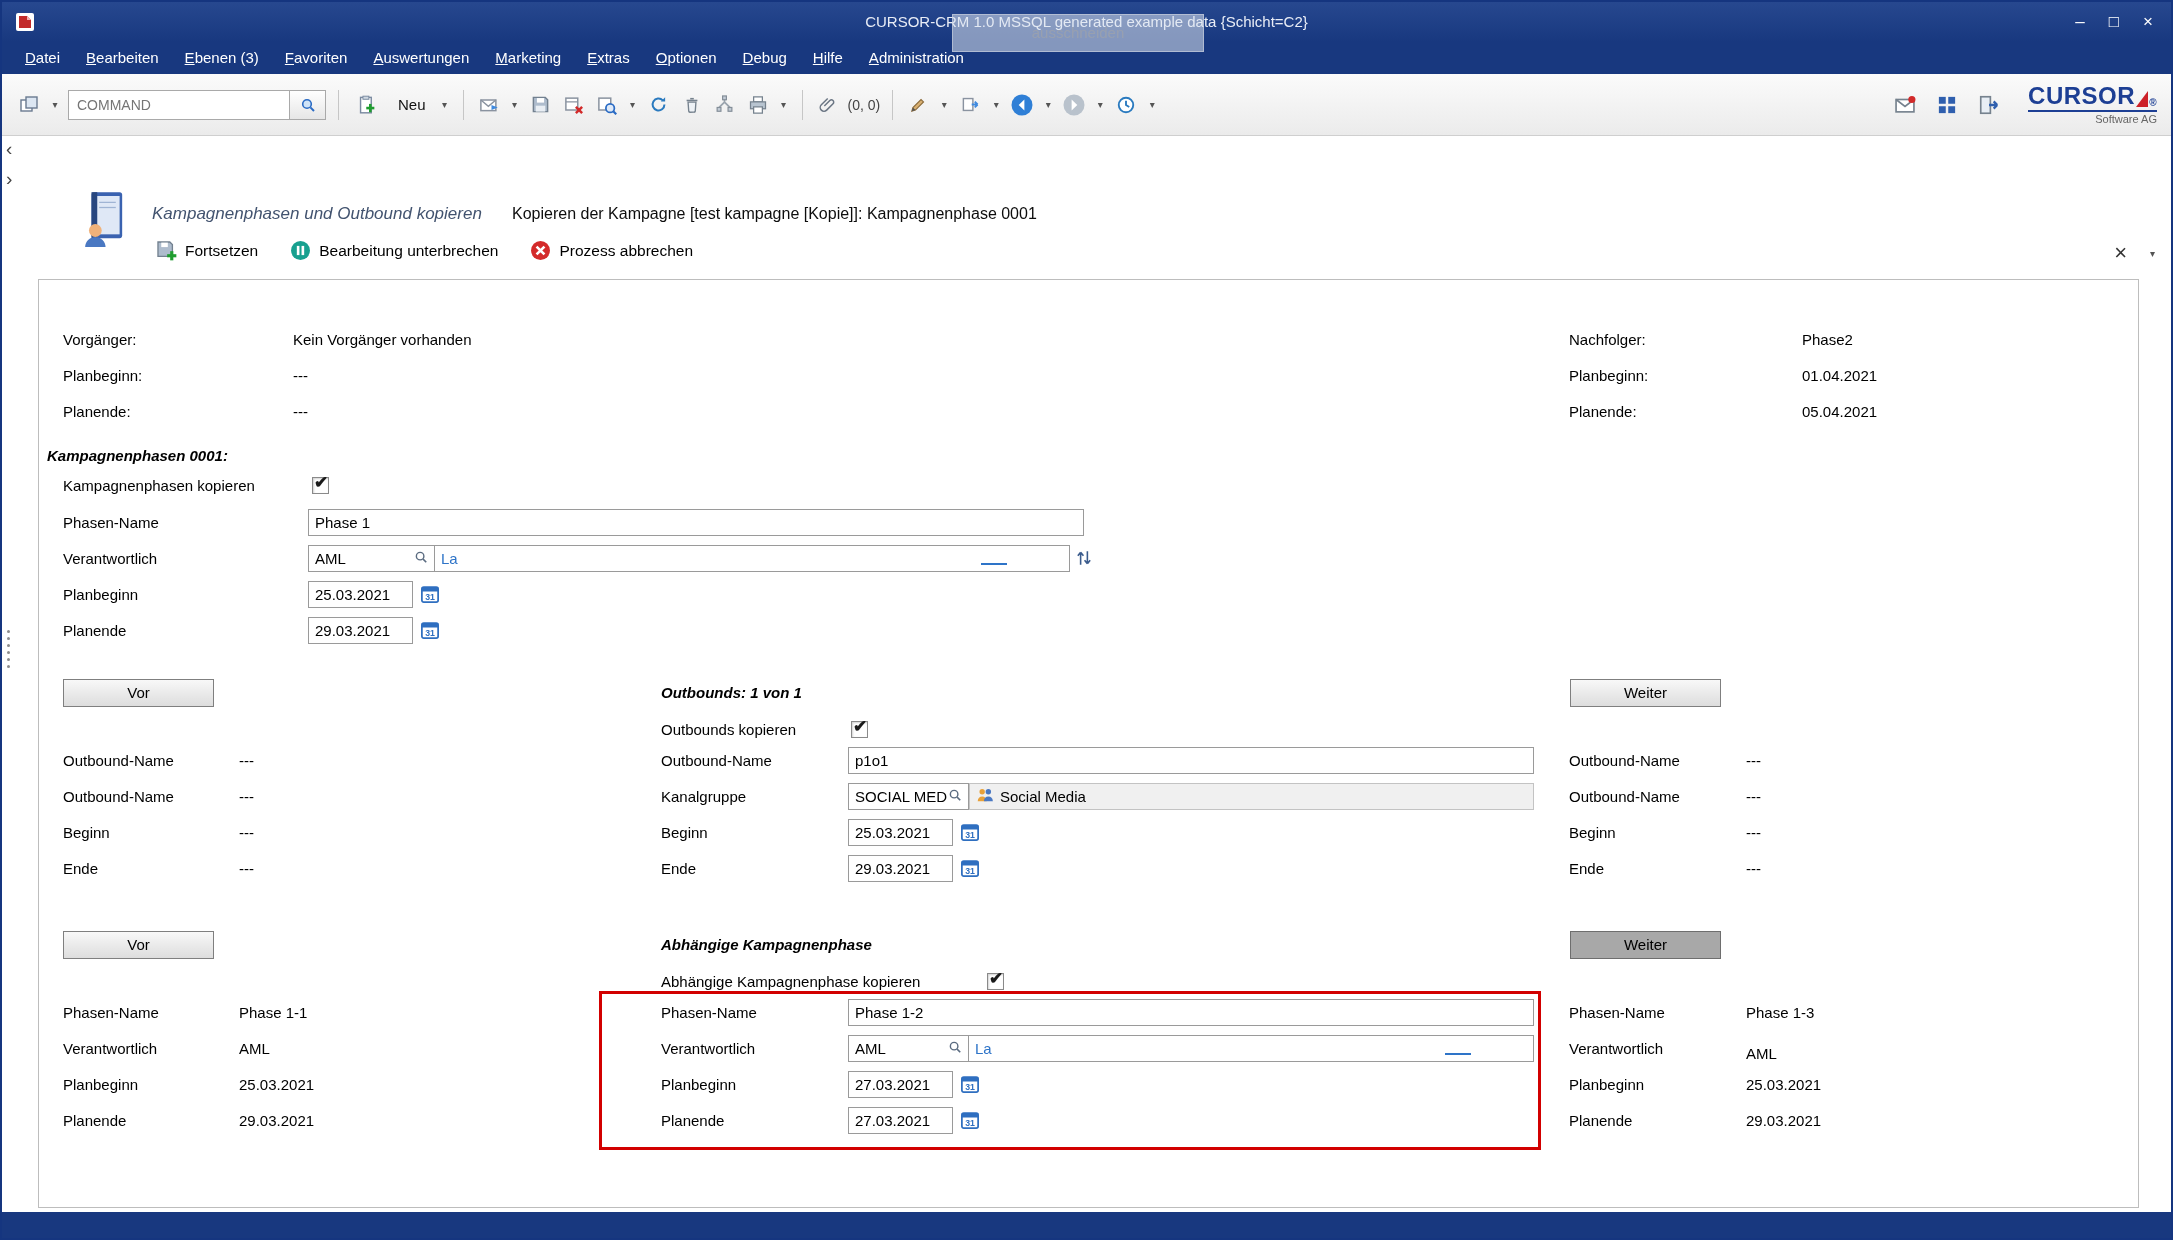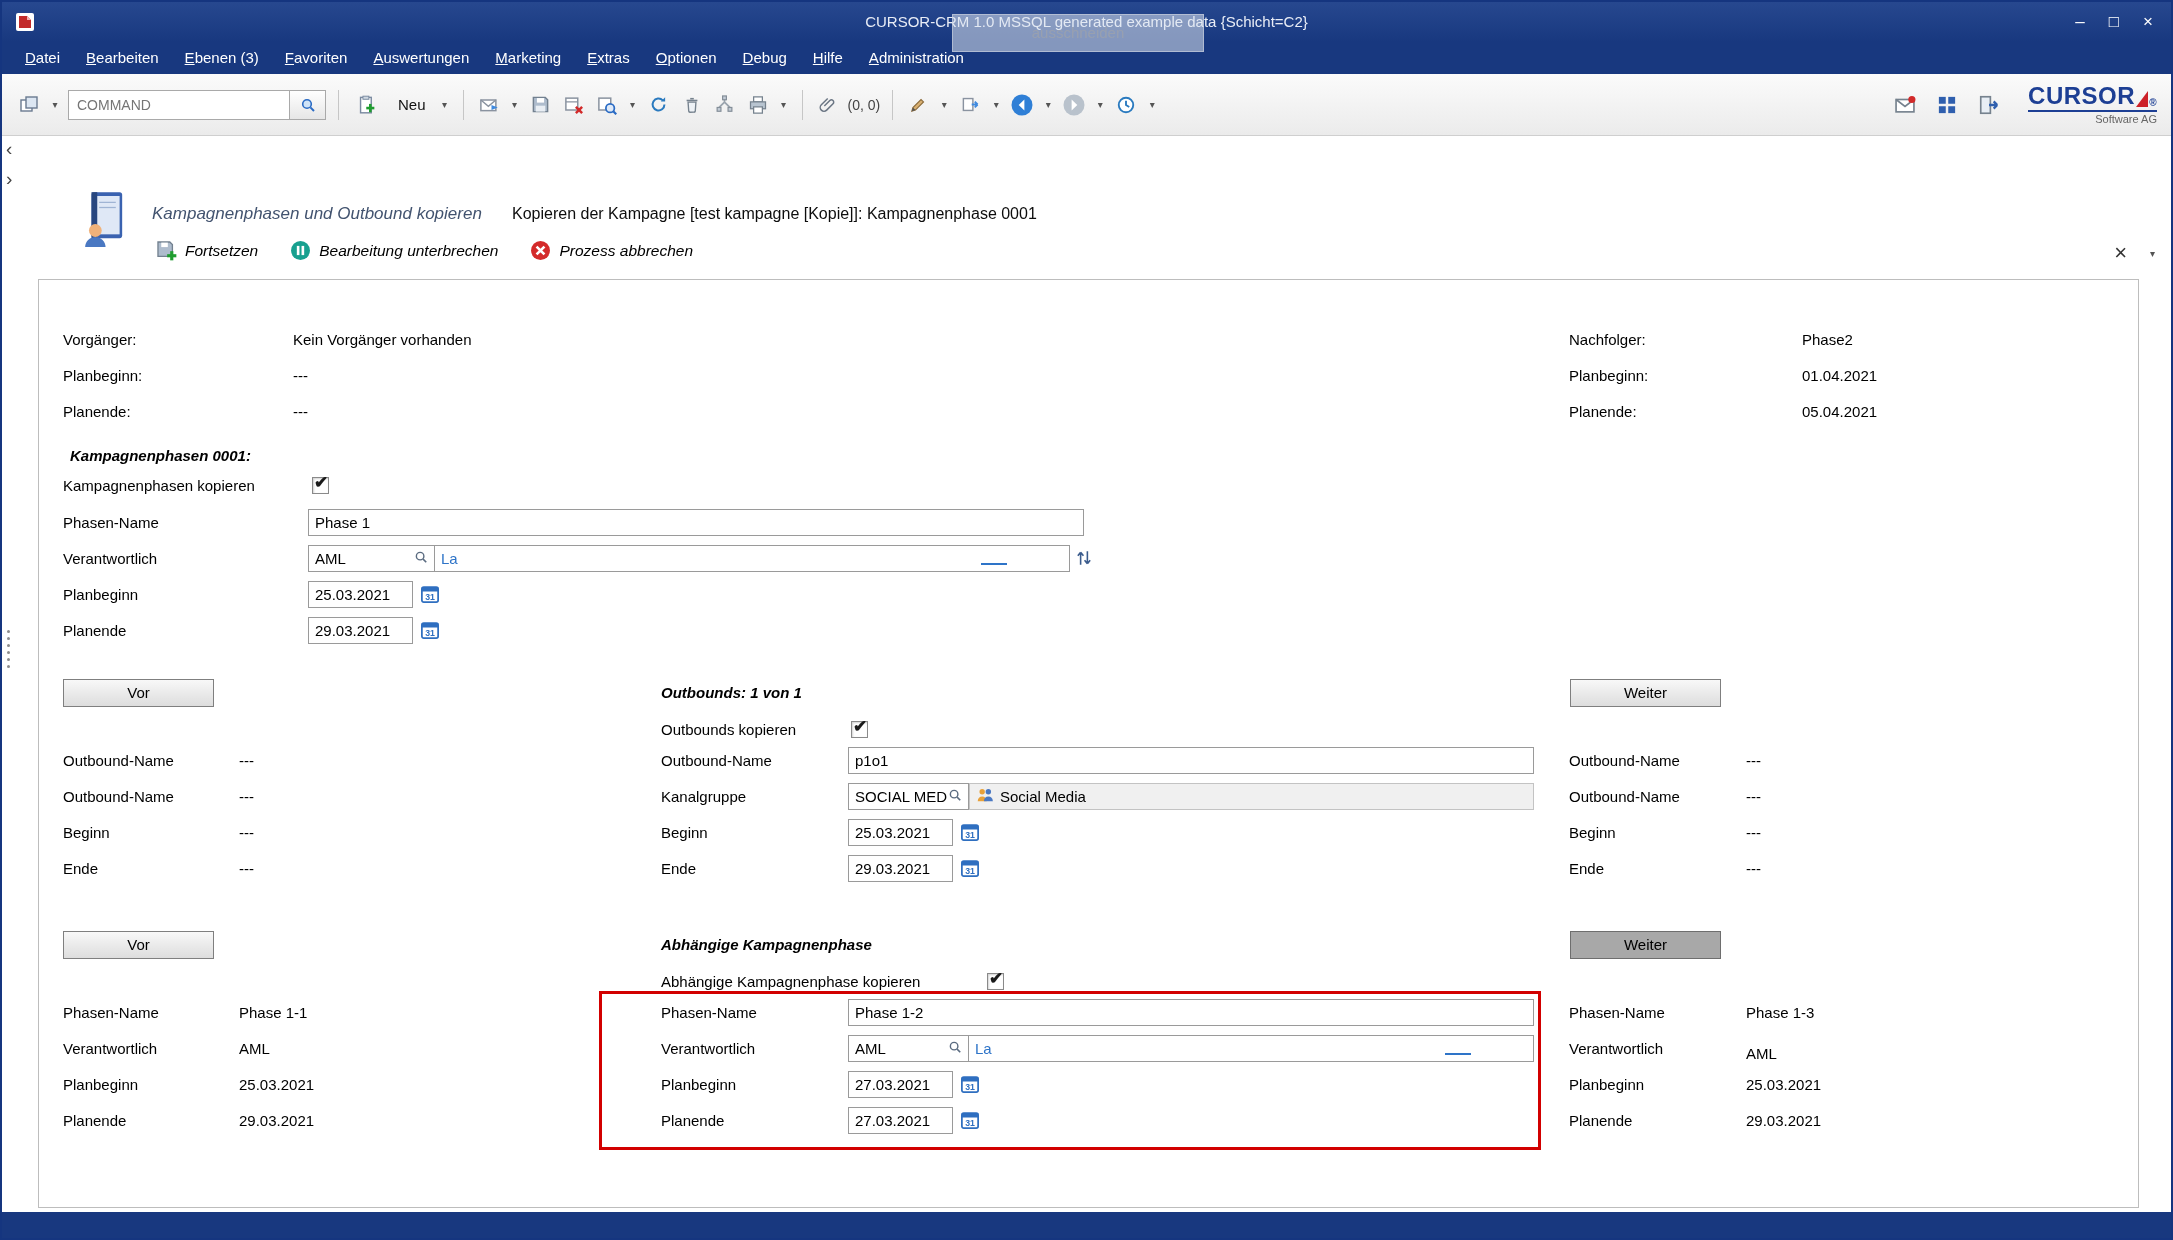--- a/index.html
+++ b/index.html
@@ -56,21 +56,21 @@
           clip-path:polygon(0 0, calc(100% - 20px) 0, 100% 50%, calc(100% - 20px) 100%, 0 100%, 20px 50%); }
   .ptab.first { clip-path:polygon(0 0, calc(100% - 20px) 0, 100% 50%, calc(100% - 20px) 100%, 0 100%); }
   .ptab.active { background:#1d3f8e; color:#fff; font-weight:bold; }
 
   
   .prochead { position:absolute; top:180px; left:0; right:0; height:97px; background:#fff; z-index:2;margin-left:32px; }
   .ph-icon { position:absolute; left:46px; top:8px; width:46px; height:58px; }
   .ph-title { position:absolute; left:118px; top:22px; font-size:17px; font-style:italic; color:#42536f; }
   .ph-sub { position:absolute; left:478px; top:23px; font-size:16px; color:#0d0d0d; }
   .ph-actions { position:absolute; left:122px; top:58px; display:flex; gap:32px; align-items:center; }
-  .ph-action { display:flex; align-items:center; gap:8px; font-size:15.5px; color:#000;font-style:italic; }
+  .ph-action { display:flex; align-items:center; gap:8px; font-size:15.5px; color:#000; }
   .ph-close { position:absolute; right:44px; top:58px; font-size:22px; color:#333; line-height:26px; }
   .ph-caret { position:absolute; right:16px; top:66px; font-size:10px; color:#555; }
 
   
   .edge-chev { position:absolute; left:4px; font-size:19px; color:#444; z-index:6; line-height:18px; }
   .dots { position:absolute; left:5px; top:628px; display:flex; flex-direction:column; gap:4px; z-index:6; }
   .dots i { width:3px; height:3px; background:#8d8d8d; border-radius:50%; display:block; }
 
   
   .content { position:absolute; left:36px; top:277px; width:2101px; height:929px;
@@ -397,21 +397,21 @@
     <span class="lbl" style="left:24px;top:118px">Planende:</span>
     <span class="val" style="left:254px;top:118px">---</span>
 
     <span class="lbl" style="left:1530px;top:46px">Nachfolger:</span>
     <span class="val" style="left:1763px;top:46px">Phase2</span>
     <span class="lbl" style="left:1530px;top:82px">Planbeginn:</span>
     <span class="val" style="left:1763px;top:82px">01.04.2021</span>
     <span class="lbl" style="left:1530px;top:118px">Planende:</span>
     <span class="val" style="left:1763px;top:118px">05.04.2021</span>
 
-    <span class="sect" style="left:31px;top:162px">Kampagnenphasen 0001:</span>
+    <span class="sect" style="left:8px;top:162px">Kampagnenphasen 0001:</span>
     <span class="lbl" style="left:24px;top:192px">Kampagnenphasen kopieren</span>
     <span class="checkbox checked" style="left:273px;top:197px"></span>
 
     <span class="lbl" style="left:24px;top:229px">Phasen-Name</span>
     <div class="field" style="left:269px;top:229px;width:776px">
       <span>Phase 1</span>
     </div>
 
     <span class="lbl" style="left:24px;top:265px">Verantwortlich</span>
     <div class="field" style="left:269px;top:265px;width:127px">

